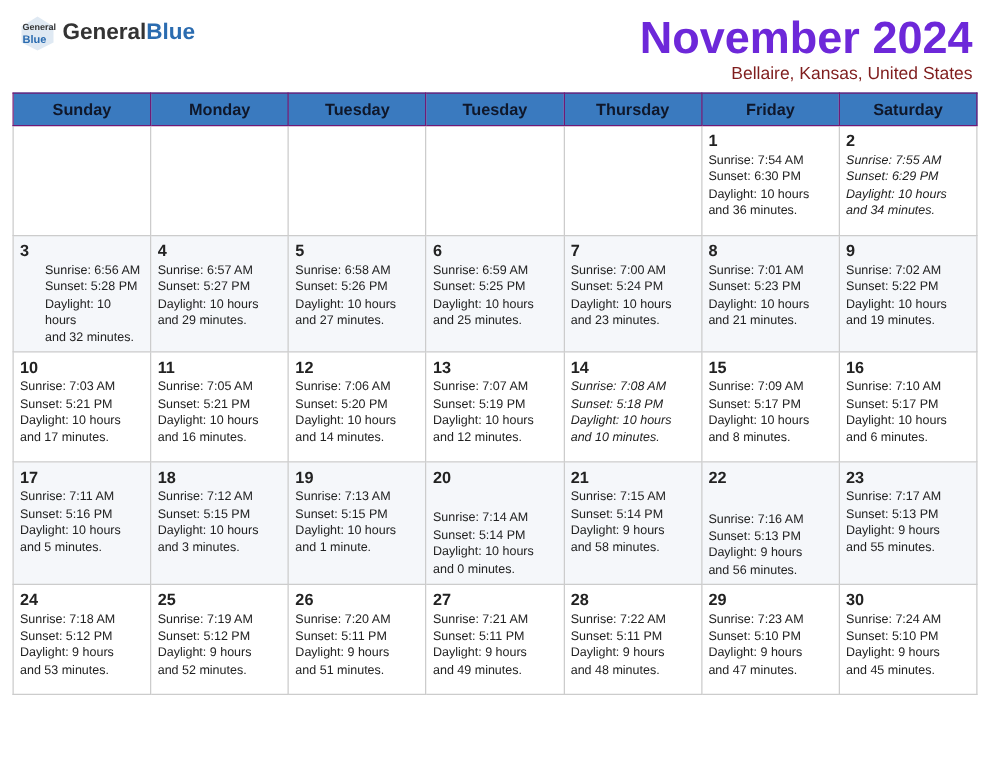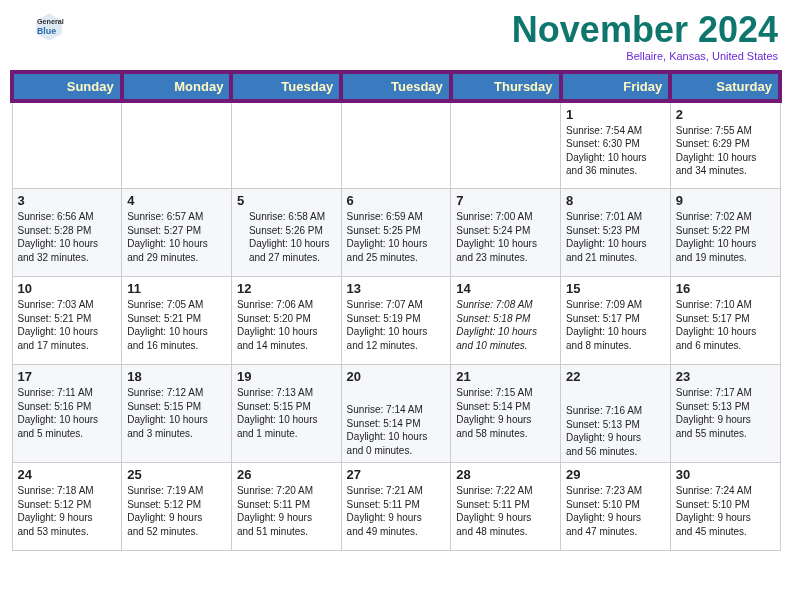--- a/index.html
+++ b/index.html
@@ -9,21 +9,20 @@
       width: 792px;
       min-height: 612px;
       padding: 10px;
     }
     .header-area {
       display: flex;
       justify-content: space-between;
       align-items: flex-start;
       margin-bottom: 8px;
       padding: 0 4px;
-      margin-left: 19px;
     }
     .logo-area {
       display: flex;
       align-items: center;
     }
     .logo-text {
       font-size: 18px;
       font-weight: bold;
       line-height: 1.1;
     }
@@ -33,41 +32,41 @@
       width: 32px;
       height: 32px;
       margin-right: 4px;
     }
     .title-area {
       text-align: right;
     }
     .month-title {
       font-size: 36px;
       font-weight: bold;
-      color: #0f766e;
+      color: #6d28d9;
       line-height: 1.1;
       text-align: center;
     }
     .location-title {
-      font-size: 11px;
-      color: #6d28d9;
+      font-size: 14px;
+      color: #7f1d1d;
     }
     .calendar {
       width: 100%;
       border-collapse: collapse;
       table-layout: fixed;
     }
     .calendar th {
       background: #3a7abf;
-      color: #fef9c3;
-      text-align: right;
+      color: #0f172a;
+      text-align: center;
       padding: 5px 6px;
       font-size: 13px;
       font-weight: bold;
-      border: 4px solid #701a75;
+      border: 1px solid #701a75;
     }
     .calendar td {
       border: 1px solid #ccc;
       vertical-align: top;
       padding: 4px 5px;
       font-size: 10.5px;
       color: #222;
       height: 88px;
       background: #fff;
     }
@@ -92,20 +91,25 @@
 <body>
 
 <div class="header-area">
   <div class="logo-area">
     <svg class="logo-icon" viewBox="0 0 40 40" xmlns="http://www.w3.org/2000/svg">
       <polygon points="20,4 36,14 36,30 20,38 4,30 4,14" fill="#2b6cb0" opacity="0.15"></polygon>
       <text x="5" y="18" font-size="9" font-weight="bold" fill="#333">General</text>
       <text x="5" y="30" font-size="11" font-weight="bold" fill="#2b6cb0">Blue</text>
       <polygon points="28,8 36,16 32,12" fill="#2b6cb0"></polygon>
     </svg>
+    <div>
+      <div class="logo-text">
+        <span class="general">General</span><span class="blue">Blue</span>
+      </div>
+    </div>
   </div>
   <div class="title-area">
     <div class="month-title">November 2024</div>
     <div class="location-title">Bellaire, Kansas, United States</div>
   </div>
 </div>
 
 <table class="calendar">
   <thead>
     <tr>
@@ -127,44 +131,44 @@
         <td class="empty-cell"></td>
         <td>
           <div class="day-number">1</div>
           <div class="day-info" style="white-space: pre-line;">Sunrise: 7:54 AM
 Sunset: 6:30 PM
 Daylight: 10 hours
 and 36 minutes.</div>
         </td>
         <td>
           <div class="day-number">2</div>
-          <div class="day-info" style="white-space: pre-line;">Sunrise: 7:55 AM
+          <div class="day-info" style="white-space: pre-line; font-style: italic;">Sunrise: 7:55 AM
 Sunset: 6:29 PM
 Daylight: 10 hours
 and 34 minutes.</div>
         </td>
       </tr>
       <tr>
         <td>
           <div class="day-number">3</div>
-          <div class="day-info" style="white-space: pre-line;">Sunrise: 6:56 AM
+          <div class="day-info" style="white-space: pre-line; margin-left: 20px;">Sunrise: 6:56 AM
 Sunset: 5:28 PM
 Daylight: 10 hours
 and 32 minutes.</div>
         </td>
         <td>
           <div class="day-number">4</div>
           <div class="day-info" style="white-space: pre-line;">Sunrise: 6:57 AM
 Sunset: 5:27 PM
 Daylight: 10 hours
 and 29 minutes.</div>
         </td>
         <td>
           <div class="day-number">5</div>
-          <div class="day-info" style="white-space: pre-line; margin-left: 12px;">Sunrise: 6:58 AM
+          <div class="day-info" style="white-space: pre-line;">Sunrise: 6:58 AM
 Sunset: 5:26 PM
 Daylight: 10 hours
 and 27 minutes.</div>
         </td>
         <td>
           <div class="day-number">6</div>
           <div class="day-info" style="white-space: pre-line;">Sunrise: 6:59 AM
 Sunset: 5:25 PM
 Daylight: 10 hours
 and 25 minutes.</div>

